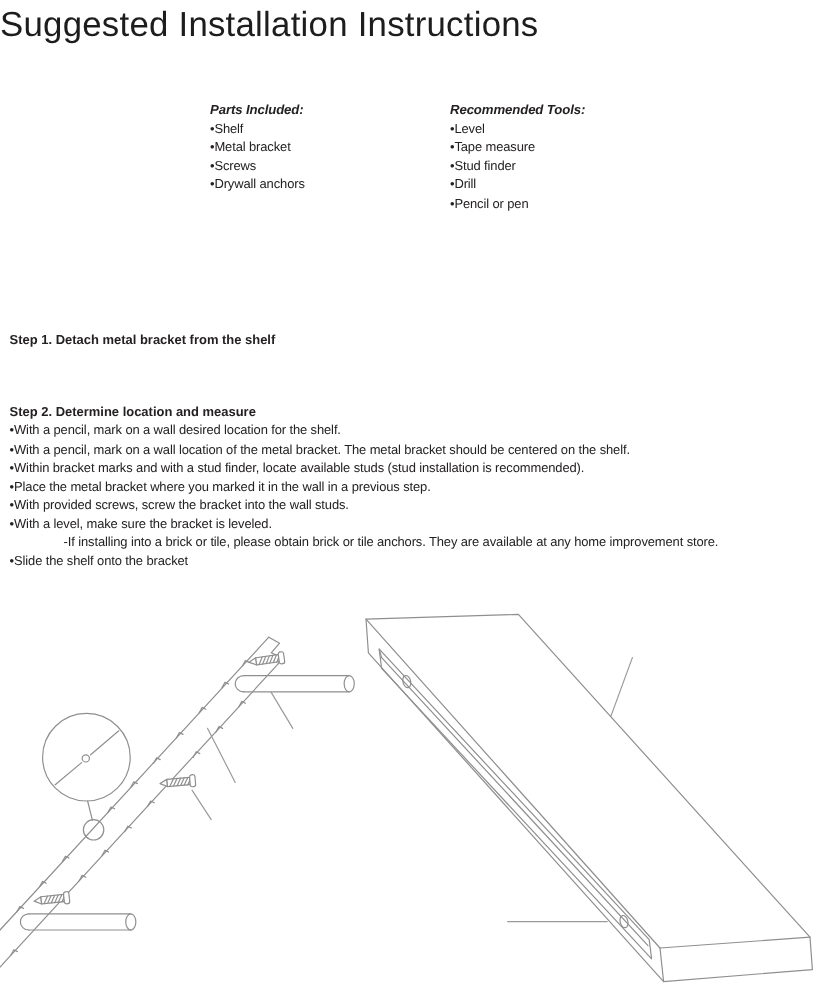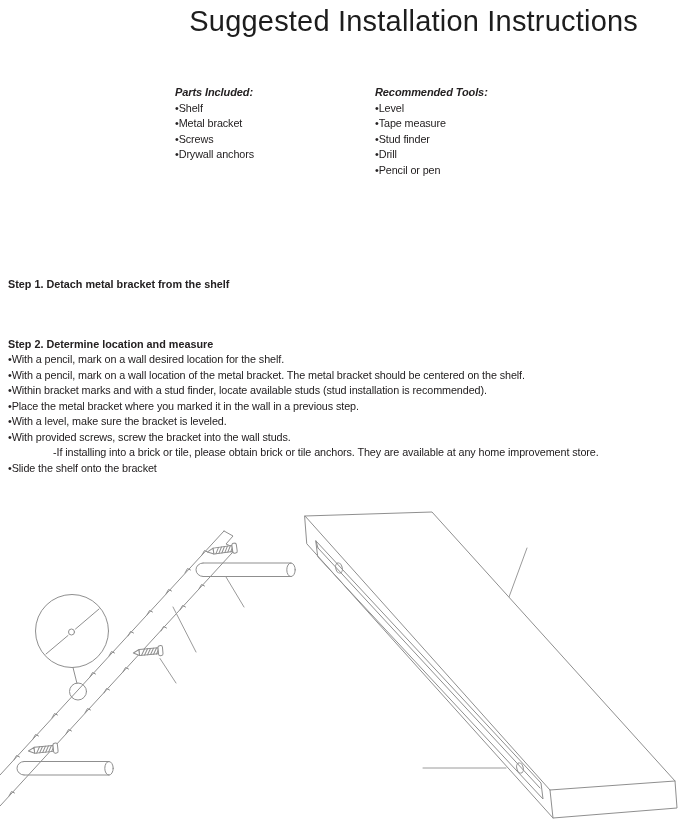--- a/index.html
+++ b/index.html
@@ -1,21 +1,21 @@
 <!DOCTYPE html>
 <html><head>
 <meta charset="utf-8">
 <style>
   html,body{margin:0;padding:0;background:#ffffff;}
   .page{
     position:relative;width:679px;height:821px;background:#ffffff;overflow:hidden;
     font-family:"Liberation Sans",sans-serif;color:#242122;
   }
   .title{
-    position:absolute;top:5px;left:0;width:638px;text-align:right;
+    position:absolute;top:5px;left:0;width:638px;text-align:left;
     font-size:29px;font-weight:400;letter-spacing:0.2px;color:#1d1d1d;
   }
   .col{position:absolute;top:85px;font-size:10.8px;letter-spacing:-0.1px;line-height:15.6px;}
   .col-parts{left:175px;width:170px;}
   .col-tools{left:375px;width:180px;}
   .col-heading{font-weight:bold;font-style:italic;font-size:11px;}
   .col ul{list-style:none;margin:0;padding:0;}
   .steps{
     position:absolute;left:8px;top:233px;width:668px;
     font-size:10.8px;letter-spacing:-0.1px;line-height:15.5px;
@@ -54,22 +54,22 @@
       </ul>
   </div>
 
   <div class="steps">
       <div class="heading">Step 1. Detach metal bracket from the shelf</div>
       <div class="heading">Step 2. Determine location and measure</div>
       <div class="bullet">•With a pencil, mark on a wall desired location for the shelf.</div>
       <div class="bullet">•With a pencil, mark on a wall location of the metal bracket. The metal bracket should be centered on the shelf.</div>
       <div class="bullet">•Within bracket marks and with a stud finder, locate available studs (stud installation is recommended).</div>
       <div class="bullet">•Place the metal bracket where you marked it in the wall in a previous step.</div>
+      <div class="bullet">•With provided screws, screw the bracket into the wall studs.</div>
       <div class="bullet">•With a level, make sure the bracket is leveled.</div>
-      <div class="bullet">•With provided screws, screw the bracket into the wall studs.</div>
       <div class="sub">-If installing into a brick or tile, please obtain brick or tile anchors. They are available at any home improvement store.</div>
       <div class="bullet">•Slide the shelf onto the bracket</div>
     </div>
 
   <div class="diagram">
     <svg width="679" height="341" viewBox="0 480 679 341">
       <g fill="none" stroke="#8f8f8f" stroke-width="1" stroke-linecap="round" stroke-linejoin="round">
 
         <g>
           <path d="M0,775 L224,531"></path>

